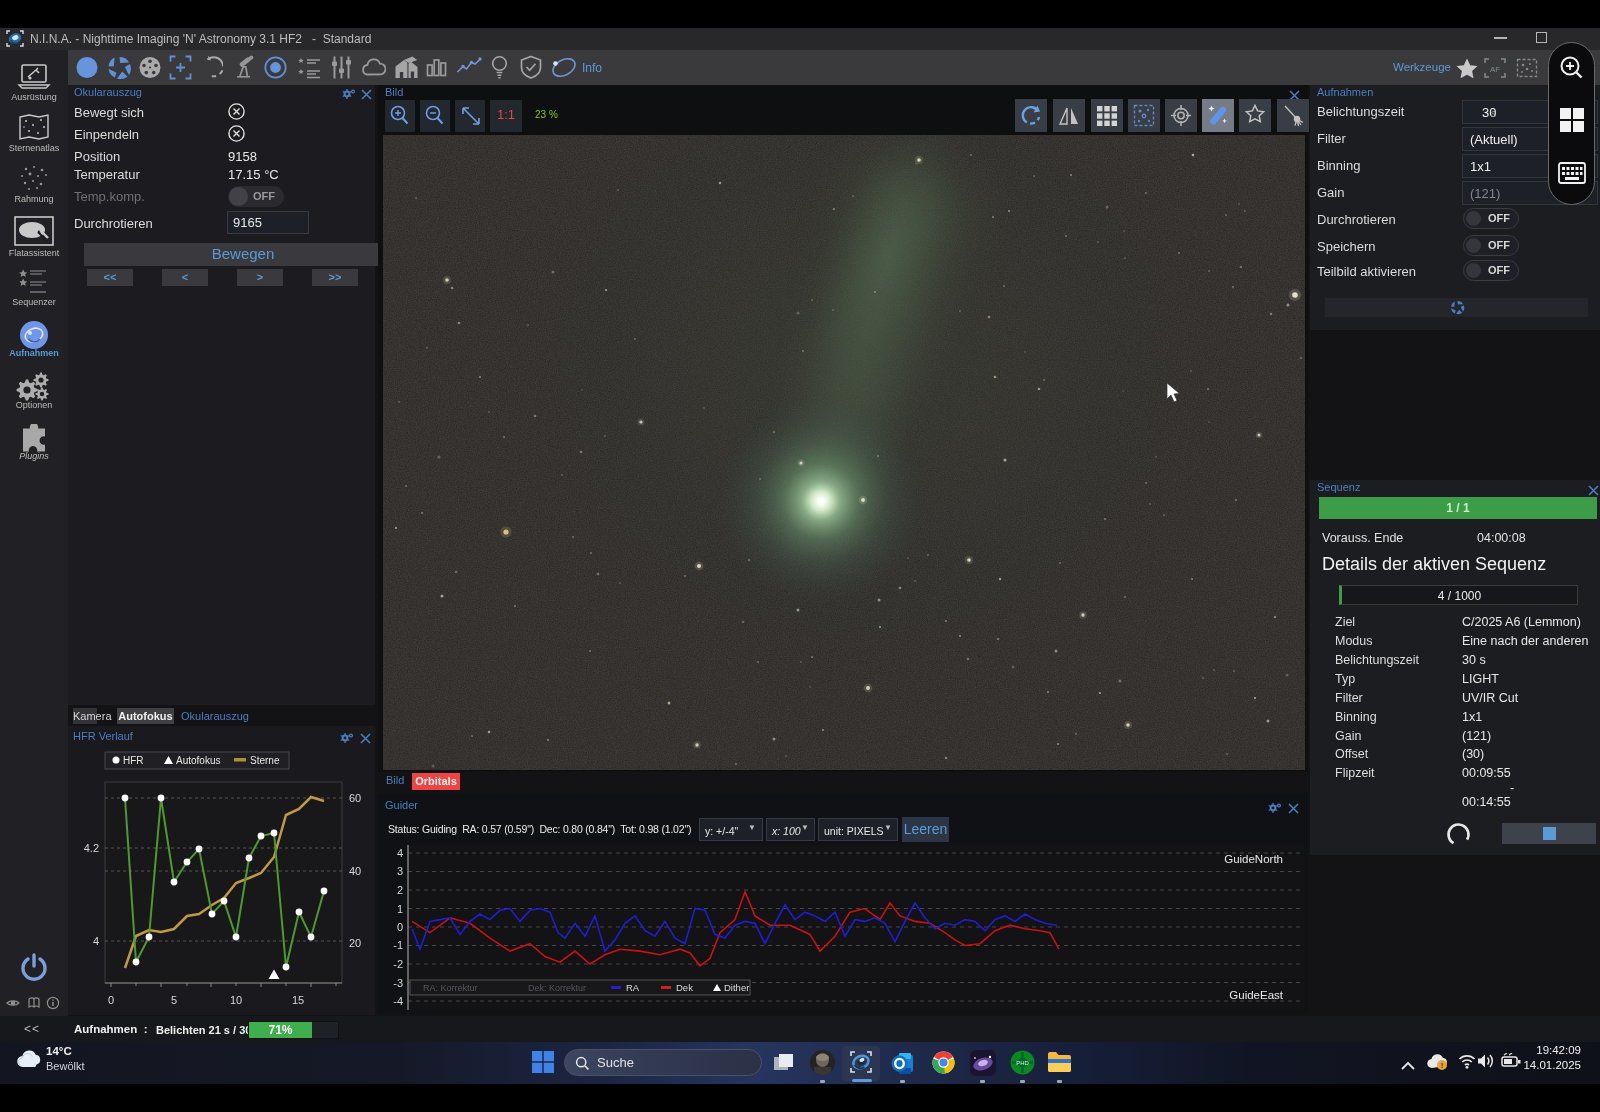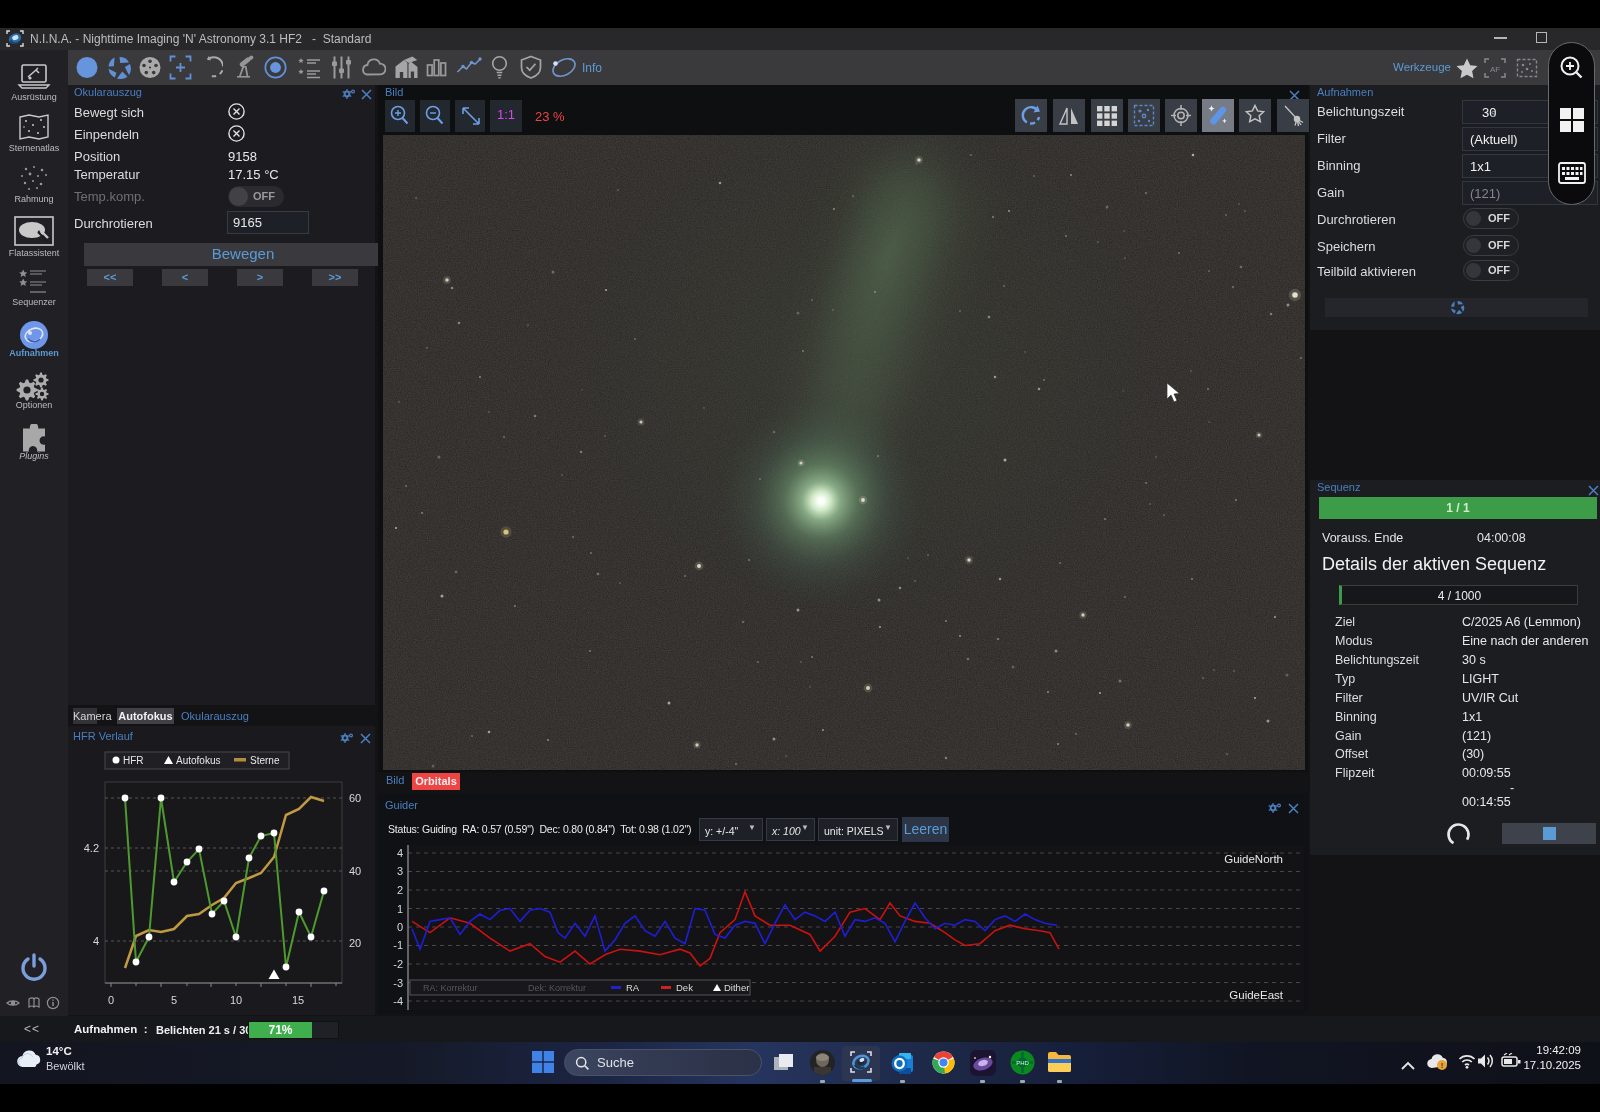--- a/index.html
+++ b/index.html
@@ -399,23 +399,23 @@
         </svg></div>
 <div class="zb" style="left:420px;"><svg width="22" height="24" viewBox="0 0 22 24">
           <circle cx="9" cy="9" r="6.5" fill="none" stroke="#6d9fe6" stroke-width="1.6"></circle>
           <path d="M13.5 14 l5 5.5" stroke="#6d9fe6" stroke-width="2"></path>
           <path d="M6 9 h6" stroke="#6d9fe6" stroke-width="1.4"></path>
         </svg></div>
 <div class="zb" style="left:455px;"><svg width="24" height="24" viewBox="0 0 24 24">
           <path d="M4 4 L20 20 M4 4 v6 M4 4 h6 M20 20 v-6 M20 20 h-6" stroke="#6d9fe6" stroke-width="1.6" fill="none"></path>
         </svg></div>
 <div class="zb" style="left:490px;width:32px;">
-        <div style="margin-top:7px;text-align:center;font-size:13px;color:#d946ef;">1:1</div>
-      </div>
-<div class="abs" style="left:535px;top:109px;font-size:13px;color:#ef4444;text-align:right;">23 %</div>
+        <div style="margin-top:7px;text-align:center;font-size:13px;color:#ef4444;">1:1</div>
+      </div>
+<div class="abs" style="left:535px;top:109px;font-size:10px;color:#84cc16;text-align:right;">23 %</div>
 <div class="rb" style="left:1015px;"><svg width="22" height="25" viewBox="0 0 22 25">
           <path d="M18.2 8.5 A8.2 8.2 0 1 0 19 14" fill="none" stroke="#6d9fe6" stroke-width="2.4" stroke-dasharray="30 3.5 5 3.5 5"></path>
           <path d="M13.5 9.5 l6.5-1 -2.5-6z" fill="#6d9fe6"></path>
         </svg></div>
 <div class="rb" style="left:1053px;"><svg width="22" height="25" viewBox="0 0 22 25">
           <path d="M9 5 v16 L2 21z" fill="none" stroke="#c3c3c3" stroke-width="1.4"></path>
           <path d="M13 5 v16 l7 0z" fill="#c3c3c3"></path>
         </svg></div>
 <div class="rb" style="left:1091px;"><svg width="22" height="25" viewBox="0 0 22 25">
           <g fill="#d5d5d5">
@@ -969,16 +969,16 @@
           <path d="M1 5.5 h3 l4-4 v13 l-4-4 H1z" fill="#e8e8e8"></path>
           <path d="M10.5 4.5 a5.5 5.5 0 0 1 0 7 M13 2 a9 9 0 0 1 0 12" stroke="#e8e8e8" stroke-width="1.5" fill="none"></path>
         </svg></div>
 <div class="abs" style="left:1500px;top:1053px;"><svg width="22" height="16" viewBox="0 0 22 16">
           <rect x="2" y="4" width="15" height="9" rx="2" fill="none" stroke="#e8e8e8" stroke-width="1.5"></rect>
           <rect x="4" y="6" width="8" height="5" fill="#e8e8e8"></rect>
           <rect x="18" y="7" width="2.5" height="3.5" fill="#e8e8e8"></rect>
           <path d="M4 2 l3-2 M9 2 l3-2" stroke="#e8e8e8" stroke-width="1.2"></path>
         </svg></div>
 <div class="abs" style="left:1531px;top:1044px;width:50px;text-align:right;font-size:11.5px;color:#f0f0f0;">19:42:09</div>
-<div class="abs" style="left:1511px;top:1059px;width:70px;text-align:right;font-size:11.5px;color:#f0f0f0;">17.10.2025</div>
+<div class="abs" style="left:1511px;top:1059px;width:70px;text-align:right;font-size:11.5px;color:#f0f0f0;">14.01.2025</div>
 </div>
 
 </div>
 
 </body></html>

